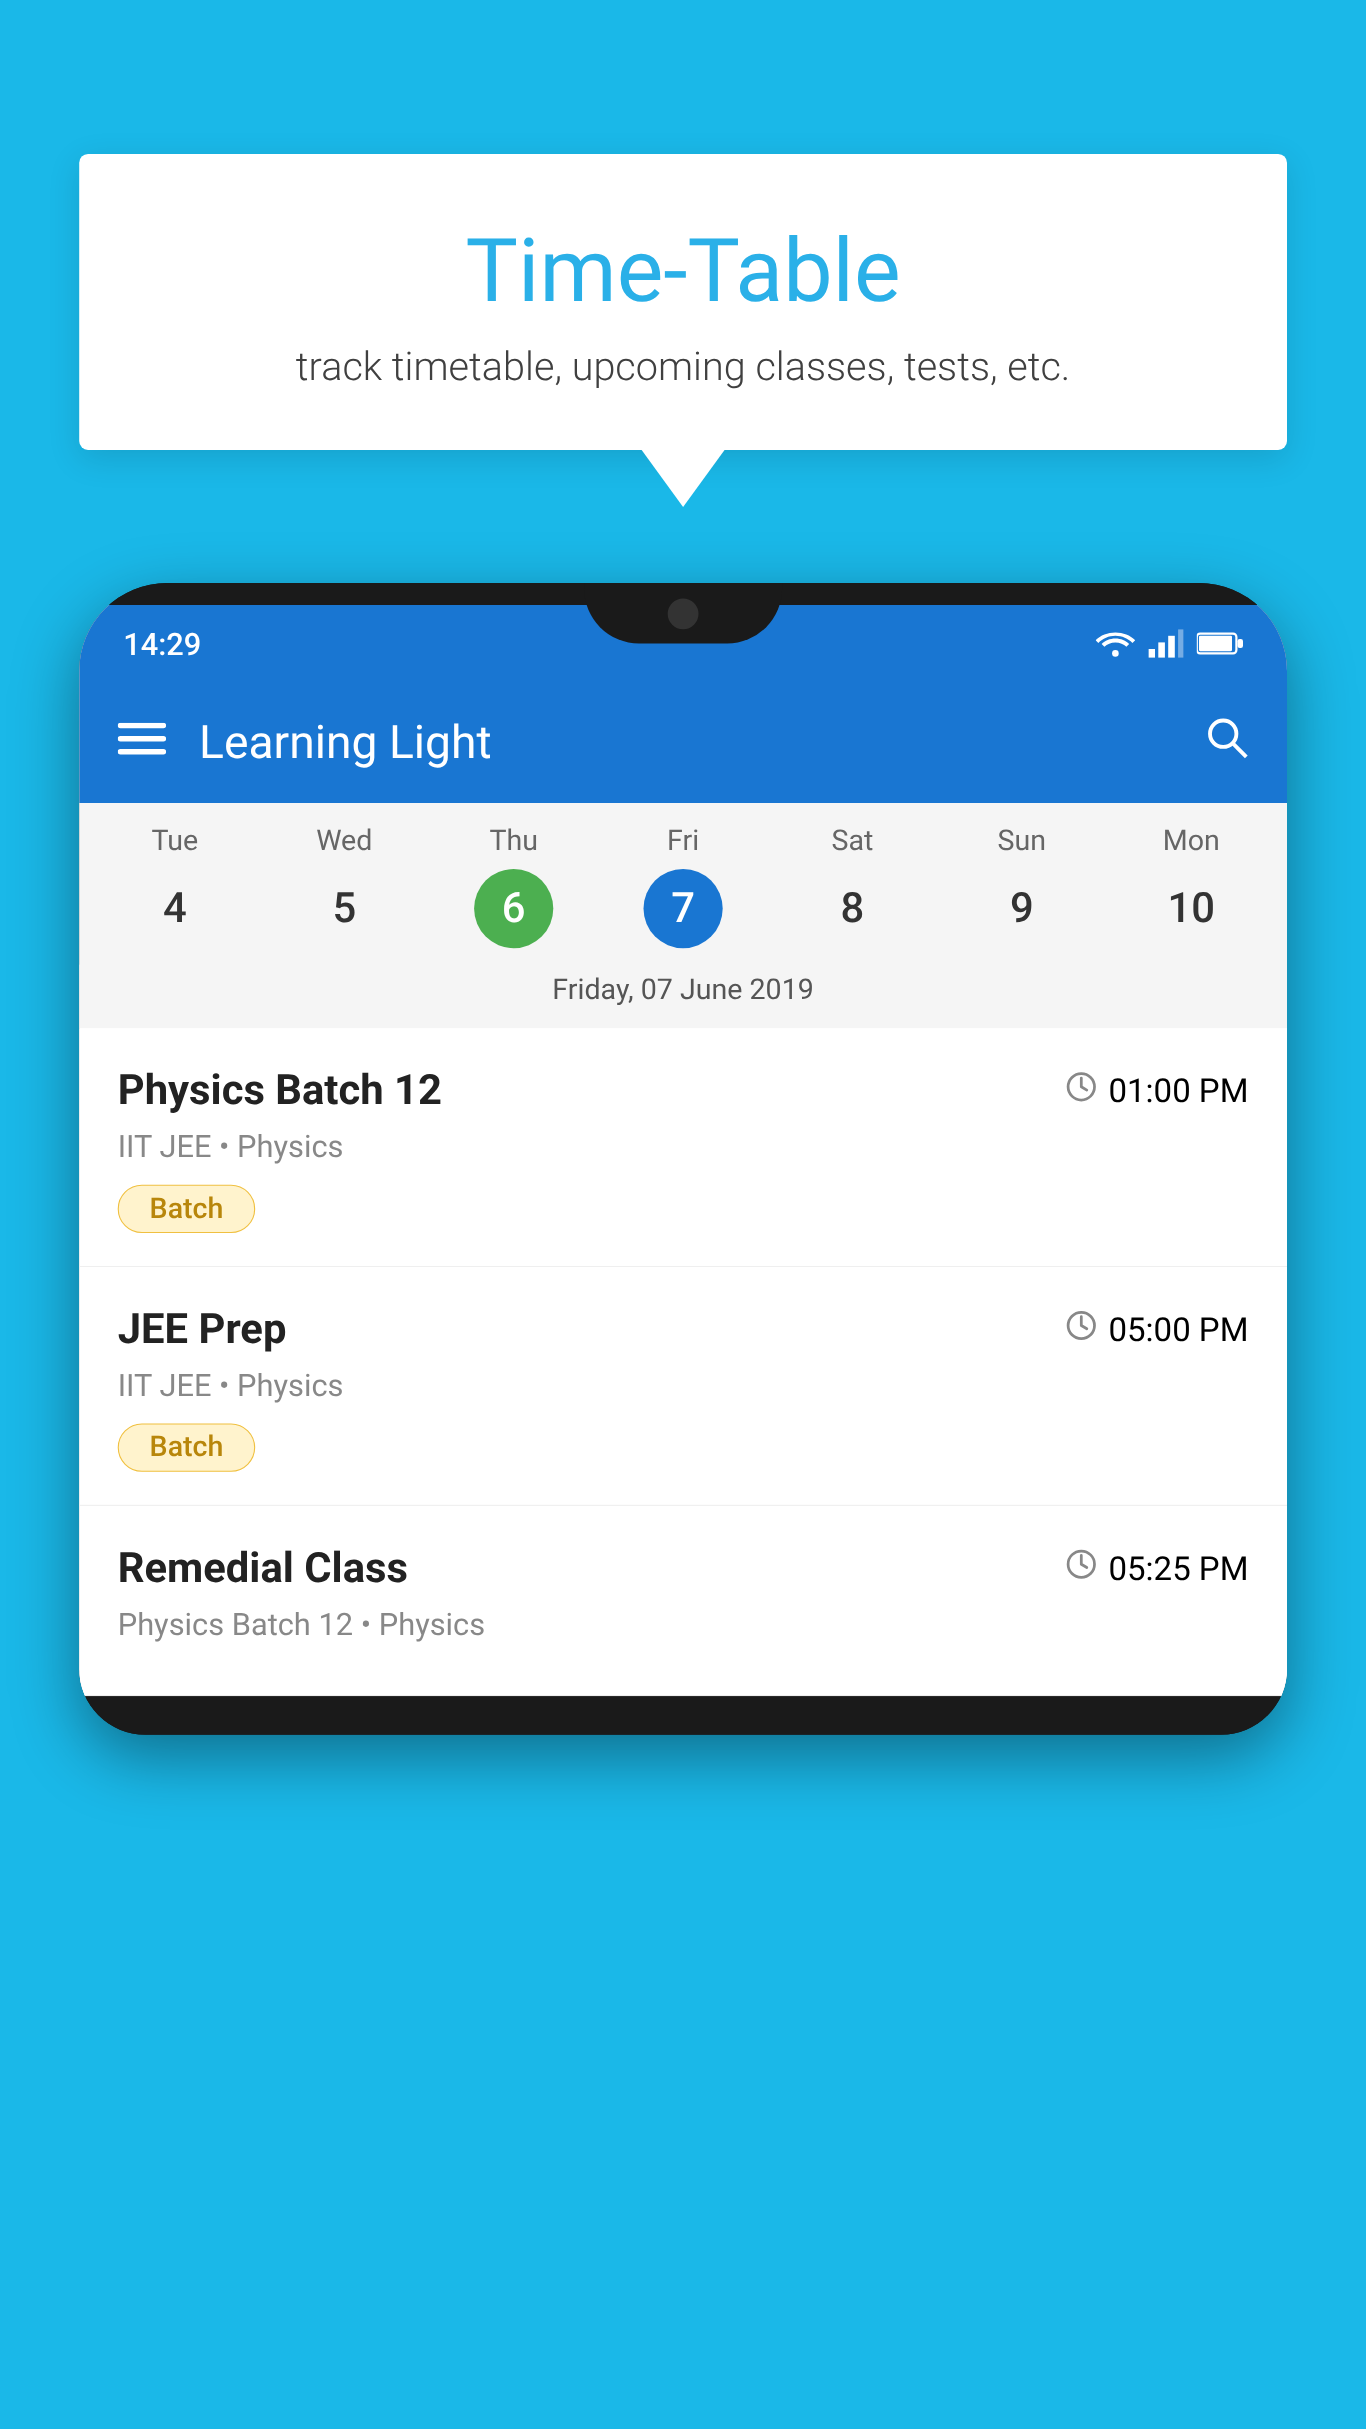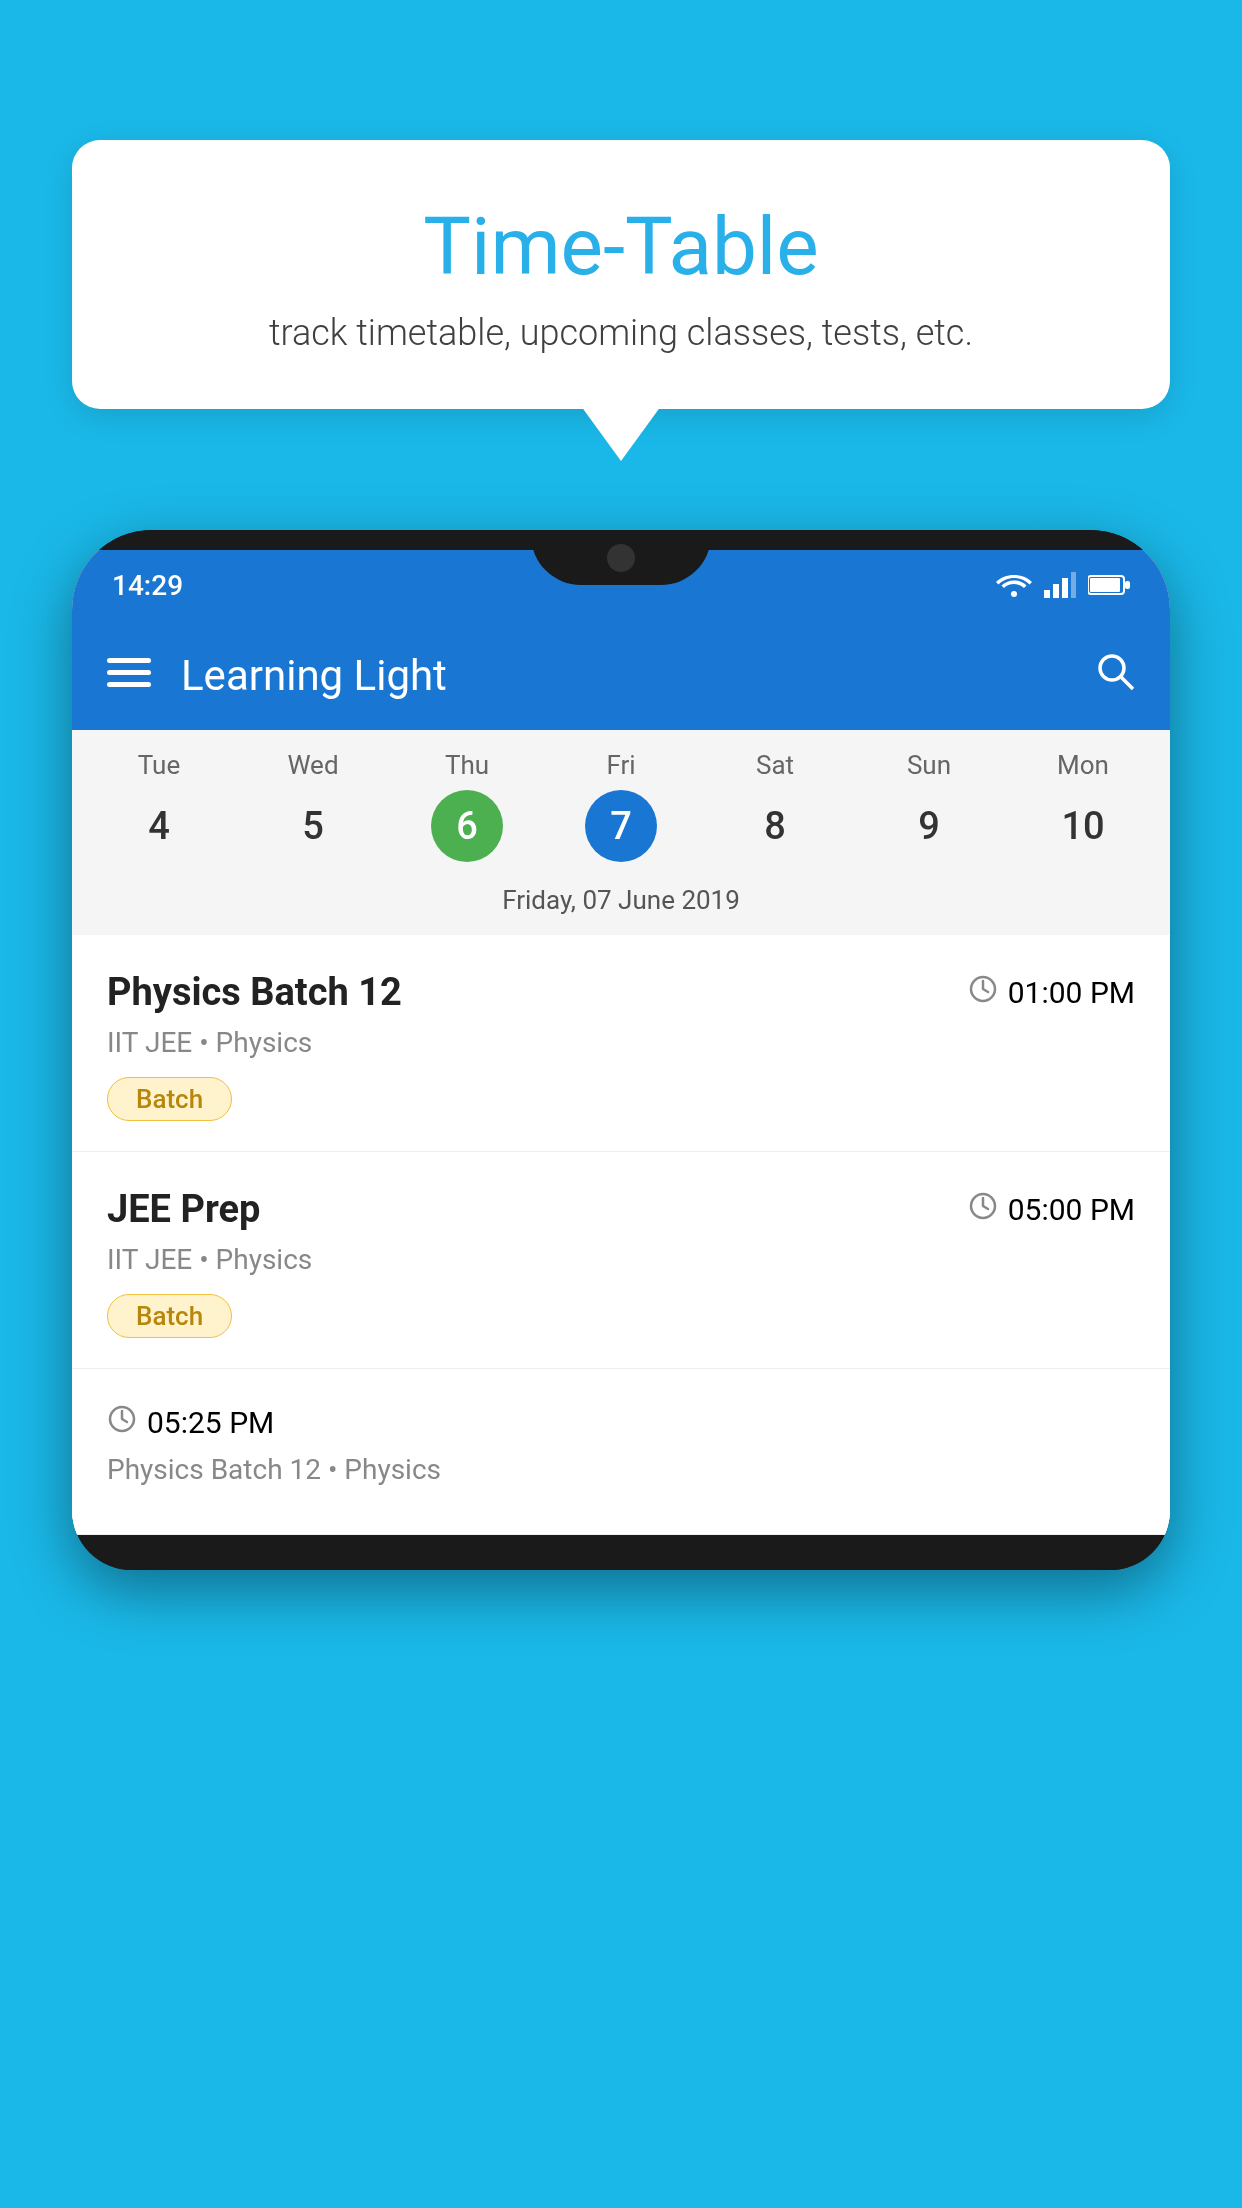--- a/index.html
+++ b/index.html
@@ -17,21 +17,21 @@
     
     .speech-bubble-container {
       position: absolute;
       top: 140px;
       left: 72px;
       right: 72px;
     }
 
     .speech-bubble {
       background: white;
-      border-radius: 28px;
+      border-radius: 8px;
       padding: 60px 50px 55px;
       box-shadow: 0 8px 30px rgba(0,0,0,0.12);
       text-align: center;
       position: relative;
     }
 
     .speech-bubble::after {
       content: '';
       position: absolute;
       bottom: -52px;
@@ -396,20 +396,21 @@
               </span>
               <span>05:00 PM</span>
             </div>
           </div>
           <div class="schedule-item-subtitle">IIT JEE • Physics</div>
           <span class="batch-tag">Batch</span>
         </div>
 
         <div class="schedule-item">
           <div class="schedule-item-header">
+            <span class="schedule-item-title">Remedial Class</span>
             <div class="schedule-item-time">
               <span>
                 <svg width="30" height="30" viewBox="0 0 30 30" fill="none" stroke="#888" stroke-width="2.5">
                   <circle cx="15" cy="15" r="12"></circle>
                   <polyline points="15,7 15,15 20,18" stroke-linecap="round" stroke-linejoin="round"></polyline>
                 </svg>
               </span>
               <span>05:25 PM</span>
             </div>
           </div>

